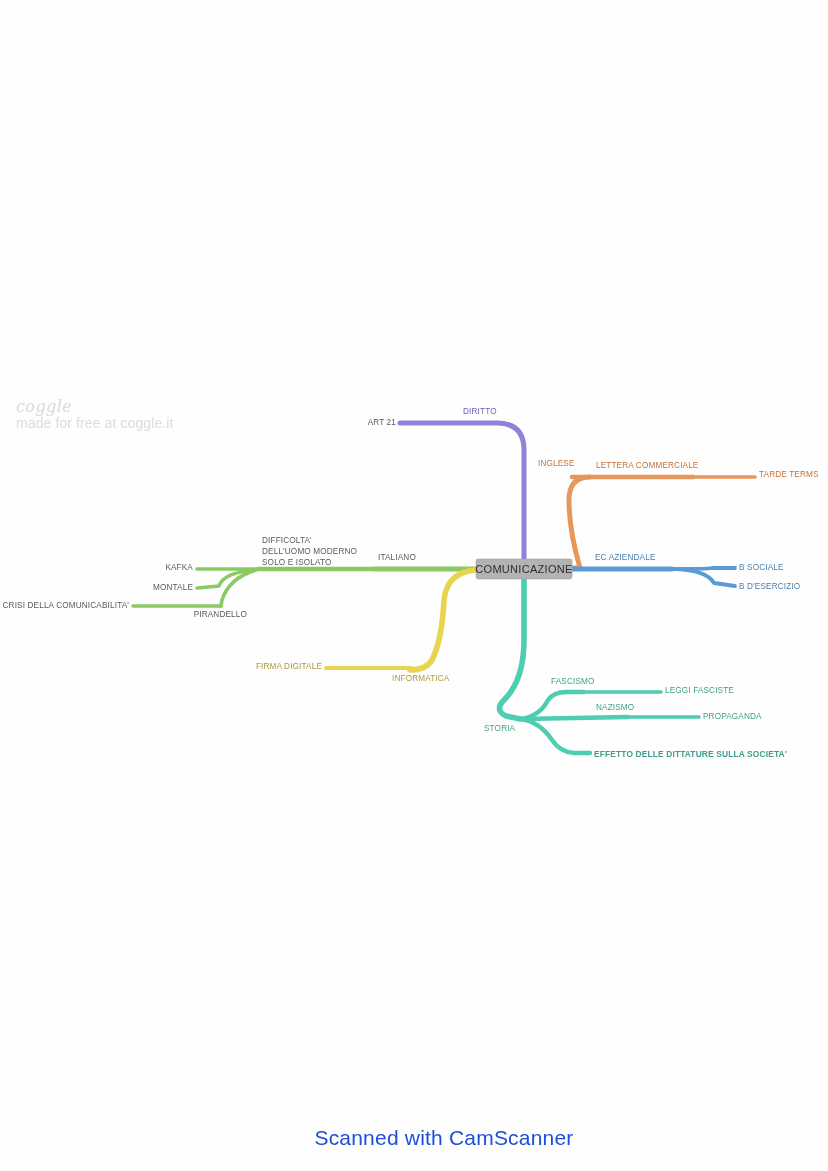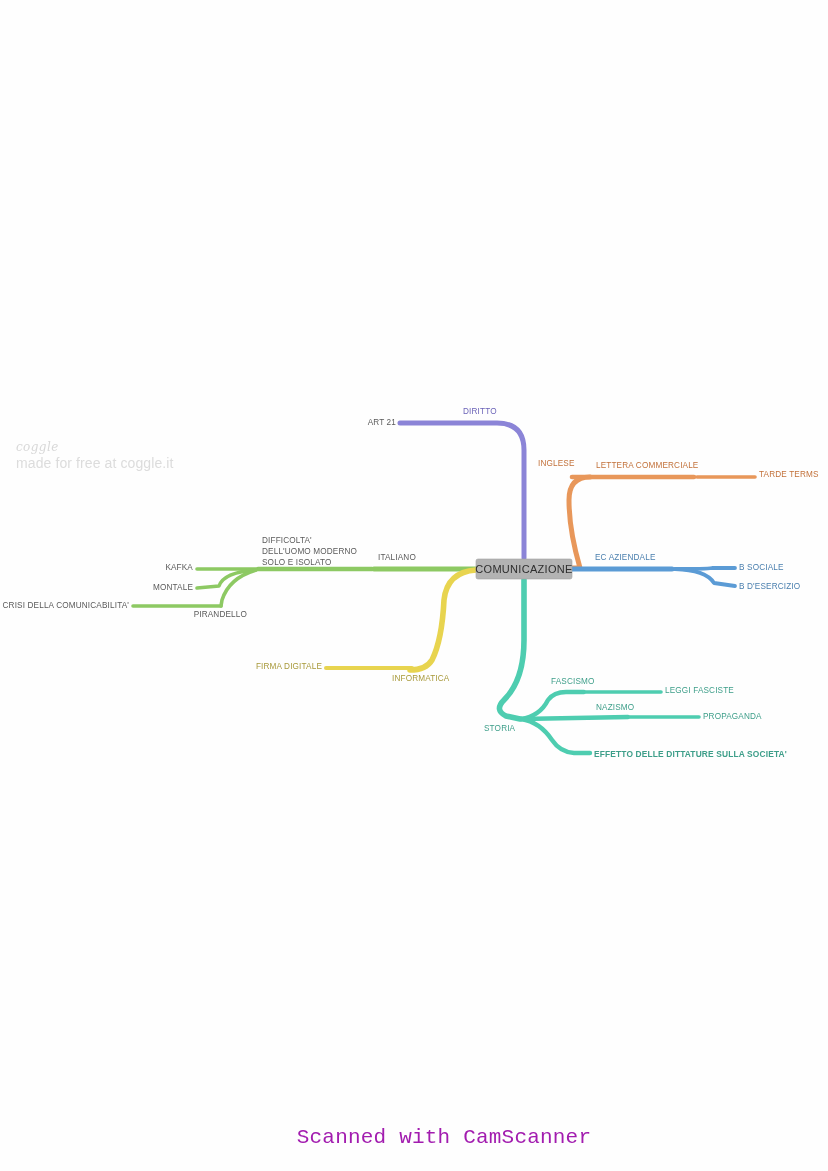--- a/index.html
+++ b/index.html
@@ -21,26 +21,25 @@
   }
   
   .watermark {
     position: absolute;
     left: 16px;
     top: 400px;
     user-select: none;
   }
   .watermark-logo {
     font-family: "DejaVu Serif", serif;
-    font-size: 12px;
+    font-size: 16px;
     font-style: italic;
     color: #d8d8d8;
     letter-spacing: .4px;
     line-height: 14px;
-    margin-top: 40px;
   }
   .watermark-sub {
     font-size: 14px;
     color: #dcdcdc;
     line-height: 12px;
     margin-top: 3px;
     letter-spacing: .1px;
   }
   
   #mindmap {
@@ -70,23 +69,23 @@
     position: absolute;
     left: 0;
     top: 1126px;
     width: 828px;
     text-align: center;
     user-select: none;
   }
   .footer-text {
     display: inline-block;
     margin-left: 60px;
-    font-family: Liberation Mono, monospace;
+    font-family: Liberation Sans, sans-serif;
     font-size: 21px;
-    color: #a21caf;
+    color: #1d4ed8;
     letter-spacing: .2px;
   }
 </style>
 </head>
 <body>
 
 <div id="page">
 
   <div class="watermark">
     <div class="watermark-logo">coggle</div>

